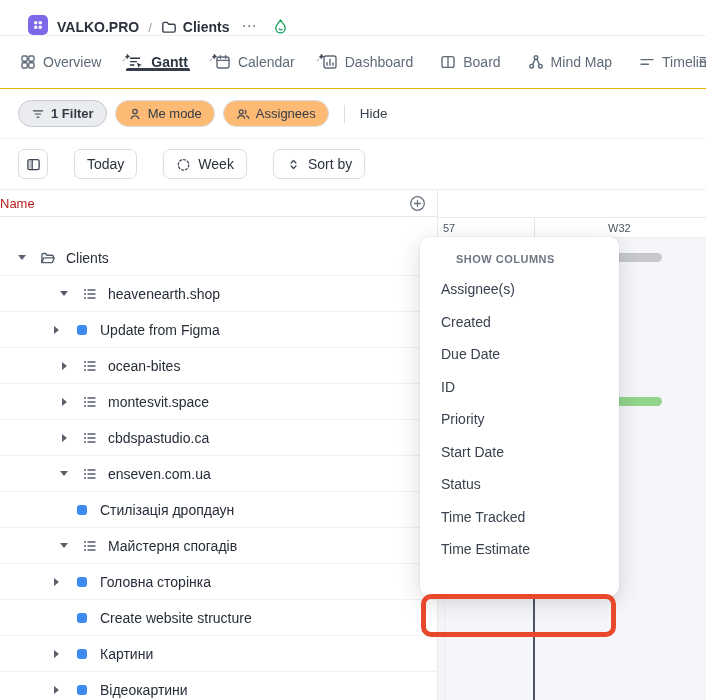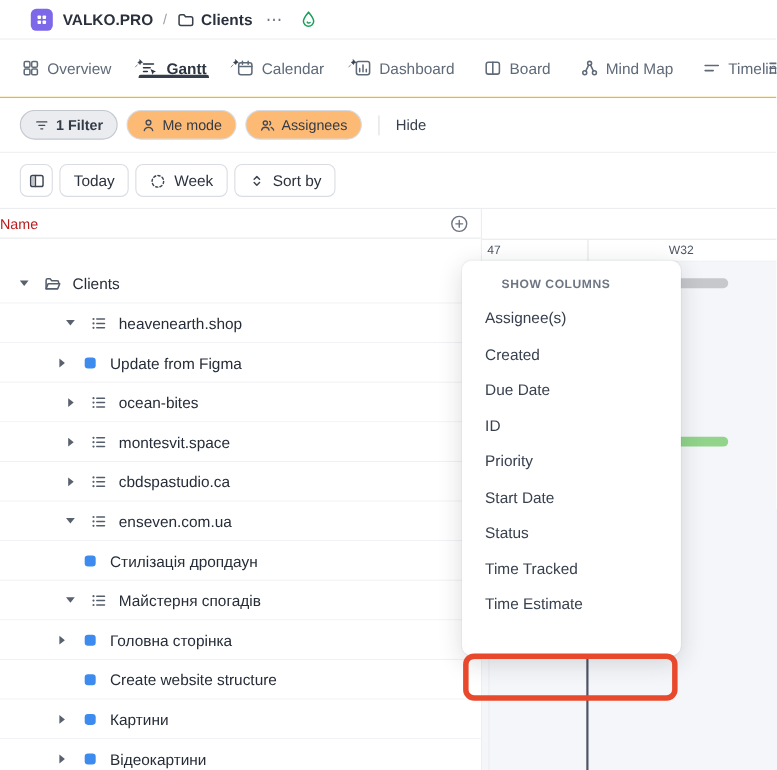--- a/index.html
+++ b/index.html
@@ -1,21 +1,21 @@
 <!DOCTYPE html>
 <html style="--orange: #e8492c; --blue: #3d8bef; --bar-gray: #c6c8cc; --bar-green: #92d48b; --today: #4d5464; --purple: #7d68ea; --health: #18a15a; --active-tab: #353c4b;"><head>
 <meta charset="utf-8">
 <style>
   * { margin:0; padding:0; box-sizing:border-box; }
   html,body { background:#fff; }
   body { font-family:"Liberation Sans","DejaVu Sans",sans-serif; color:#2a313c; }
   .page { position:relative; width:706px; height:700px; overflow:hidden; background:#fff; }
 
   
-  .crumb-bar { height:36px; display:flex; align-items:center; padding-left:28px; border-bottom:1px solid #eceef1; }
+  .crumb-bar { height:36px; display:flex; align-items:flex-end; padding-left:28px; border-bottom:1px solid #eceef1; }
   .avatar { width:20px; height:20px; border-radius:5px; background:var(--purple); display:flex; align-items:center; justify-content:center; margin-right:9px; flex:0 0 auto; }
   .avatar svg { width:14px; height:14px; }
   .crumb-name { font-size:14px; font-weight:700; color:#2a313c; }
   .crumb-sep { font-size:13px; color:#98a0ab; margin:0 9px; }
   .crumb-ico { width:16px; height:16px; color:#39414d; margin-right:6px; }
   .crumb-ico svg { width:16px; height:16px; }
   .crumb-loc { font-size:14px; font-weight:700; color:#2a313c; }
   .crumb-more { font-size:15px; color:#6d7583; margin-left:12px; letter-spacing:1px; cursor:pointer; }
   .health { width:17px; height:17px; color:var(--health); margin-left:14px; }
   .health svg { width:17px; height:17px; stroke-width:1.3px; }
@@ -35,21 +35,21 @@
   
   .filter-bar { height:50px; display:flex; align-items:center; padding-left:18px; gap:8px; border-bottom:1px solid #eef0f2; }
   .pill { display:flex; align-items:center; gap:6px; height:27px; padding:0 12px; border-radius:14px; border:1px solid #d7dbe0; background:#fdba74; font-size:13px; color:#333b47; cursor:pointer; white-space:nowrap; }
   .pill.applied { background:#eaecef; border-color:#c3c8cf; font-weight:700; }
   .pill .p-icon { width:14px; height:14px; color:#434b58; }
   .pill .p-icon svg { width:14px; height:14px; }
   .vdiv { width:1px; height:18px; background:#dadee3; margin:0 7px; }
   .hide-btn { font-size:13.5px; color:#39414e; cursor:pointer; }
 
   
-  .tool-bar { height:51px; display:flex; align-items:center; padding-left:18px; gap:6px; border-bottom:1px solid #ebedf0; }
+  .tool-bar { height:51px; display:flex; align-items:center; padding-left:18px; gap:26px; border-bottom:1px solid #ebedf0; }
   .tool-btn { display:flex; align-items:center; gap:7px; height:30px; padding:0 12px; border:1px solid #d9dde2; border-radius:7px; background:#fff; font-size:14px; color:#2b323e; cursor:pointer; white-space:nowrap; }
   .tool-btn.icon-only { width:30px; padding:0; justify-content:center; }
   .tool-btn .b-icon { width:15px; height:15px; color:#3d4552; }
   .tool-btn .b-icon svg { width:15px; height:15px; }
 
   
   .content { position:relative; height:510px; }
 
   .left-panel { position:absolute; left:0; top:0; width:437px; height:510px; background:#fff; z-index:2; }
   .name-row { position:relative; height:27px; border-bottom:1px solid #e7e9ec; display:flex; align-items:center; }
@@ -234,21 +234,21 @@
           </svg></span>
       <span>Sort by</span>
     </div>
   </div>
 
   <div class="content">
 
     <div class="gantt">
       <div class="g-header">
         <span class="g-head-line"></span>
-        <span class="g-week w-left">47</span>
+        <span class="g-week w-left">57</span>
         <span class="g-week w-right">W32</span>
       </div>
       <div class="g-body">
         <span class="g-grid-day"></span>
         <span class="g-today"></span>
       <div class="g-bar gray" style="top: 15px; left: 60px; width: 164px;"></div>
           <div class="g-bar green" style="top: 159px; left: 60px; width: 164px;"></div>
         </div>
     </div>
 

